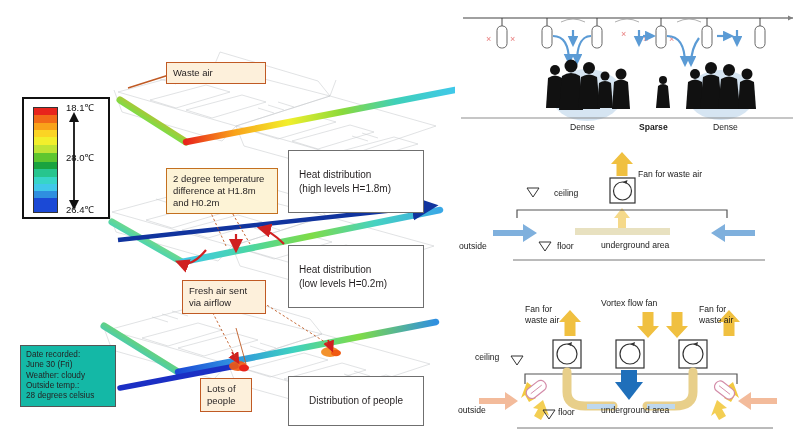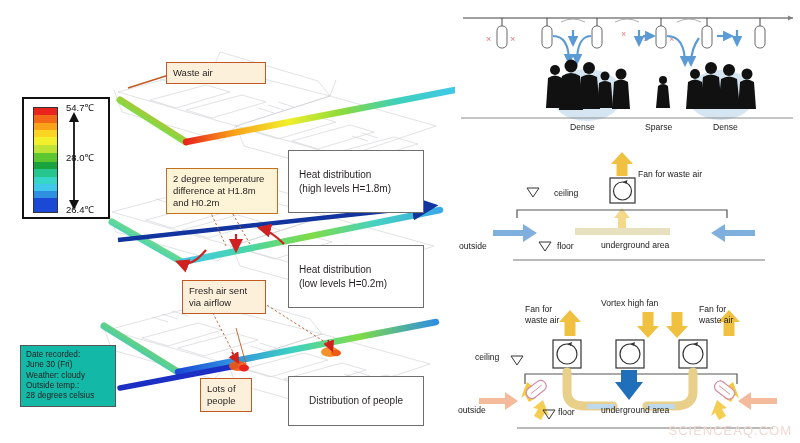--- a/index.html
+++ b/index.html
@@ -259,21 +259,21 @@
         <path d="M240,288 L328,344"></path>
         <path d="M236,328 L246,364" stroke-dasharray="0"></path>
         <path d="M206,202 L226,246"></path>
         <path d="M226,202 L250,244"></path>
       </g>
       <path d="M128,88 L172,74" stroke="#c05a24" stroke-width="1.4" fill="none"></path>
     </svg>
 
     <div id="colorbar-box">
       <div id="colorbar-strip"></div>
-      <div class="cb-label" style="left:42px; top:2px;">54.7℃</div>
+      <div class="cb-label" style="left:42px; top:2px;">18.1℃</div>
       <div class="cb-label" style="left:42px; top:52px;">28.0℃</div>
       <div class="cb-label" style="left:42px; top:104px;">26.4℃</div>
       <svg class="cb-arrow" width="12" height="98" viewBox="0 0 12 98">
         <line x1="6" y1="8" x2="6" y2="90" stroke="#111" stroke-width="1.8"></line>
         <path d="M6,0 L11,10 L1,10 Z" fill="#111"></path>
         <path d="M6,98 L11,88 L1,88 Z" fill="#111"></path>
       </svg>
     </div>
 
     <div class="callout" style="left:166px; top:62px; width:100px;">Waste air</div>
@@ -415,21 +415,21 @@
           </g>
         <g>
             <circle cx="292" cy="74" r="5.5"></circle>
             <path d="M285,82 q7,-5 14,0 l2,27 l-18,0 z"></path>
           </g>
       </g>
       <line x1="6" y1="118" x2="338" y2="118" stroke="#8d8d8d" stroke-width="1"></line>
     </svg>
 
     <div class="r-label" style="left:115px; top:122px;">Dense</div>
-    <div class="r-label" style="left:190px; top:122px;">Sparse</div>
+    <div class="r-label" style="left:184px; top:122px;font-weight:bold;">Sparse</div>
     <div class="r-label" style="left:258px; top:122px;">Dense</div>
 
     <svg class="abs" style="left:0; top:150px;" width="345" height="125" viewBox="0 0 345 125">
 
       <path d="M162,18 l10,0 l0,-10 l-14,0 l0,10 z" fill="none"></path>
       <g fill="#f0c040">
         <path d="M167,2 l11,12 l-5.5,0 l0,12 l-11,0 l0,-12 l-5.5,0 z"></path>
       </g>
 
       <g>
@@ -537,23 +537,22 @@
       </g>
 
       <line x1="62" y1="140" x2="318" y2="140" stroke="#777" stroke-width="1"></line>
       <g>
         <path d="M88,122 l12,0 l-6,9 z" fill="none" stroke="#333" stroke-width="1"></path>
       </g>
     </svg>
 
     <div class="r-label" style="left:70px; top:304px;">Fan for
 waste air</div>
-    <div class="r-label" style="left:146px; top:298px;">Vortex high fan</div>
+    <div class="r-label" style="left:146px; top:298px;">Vortex flow fan</div>
     <div class="r-label" style="left:244px; top:304px;">Fan for
 waste air</div>
     <div class="r-label" style="left:20px; top:352px;">ceiling</div>
     <div class="r-label" style="left:103px; top:407px;">floor</div>
     <div class="r-label" style="left:3px; top:405px;">outside</div>
     <div class="r-label" style="left:146px; top:405px;">underground area</div>
   </div>
 
-  <div id="watermark">SCIENCEAQ.COM</div>
 </div>
 
 </body></html>

